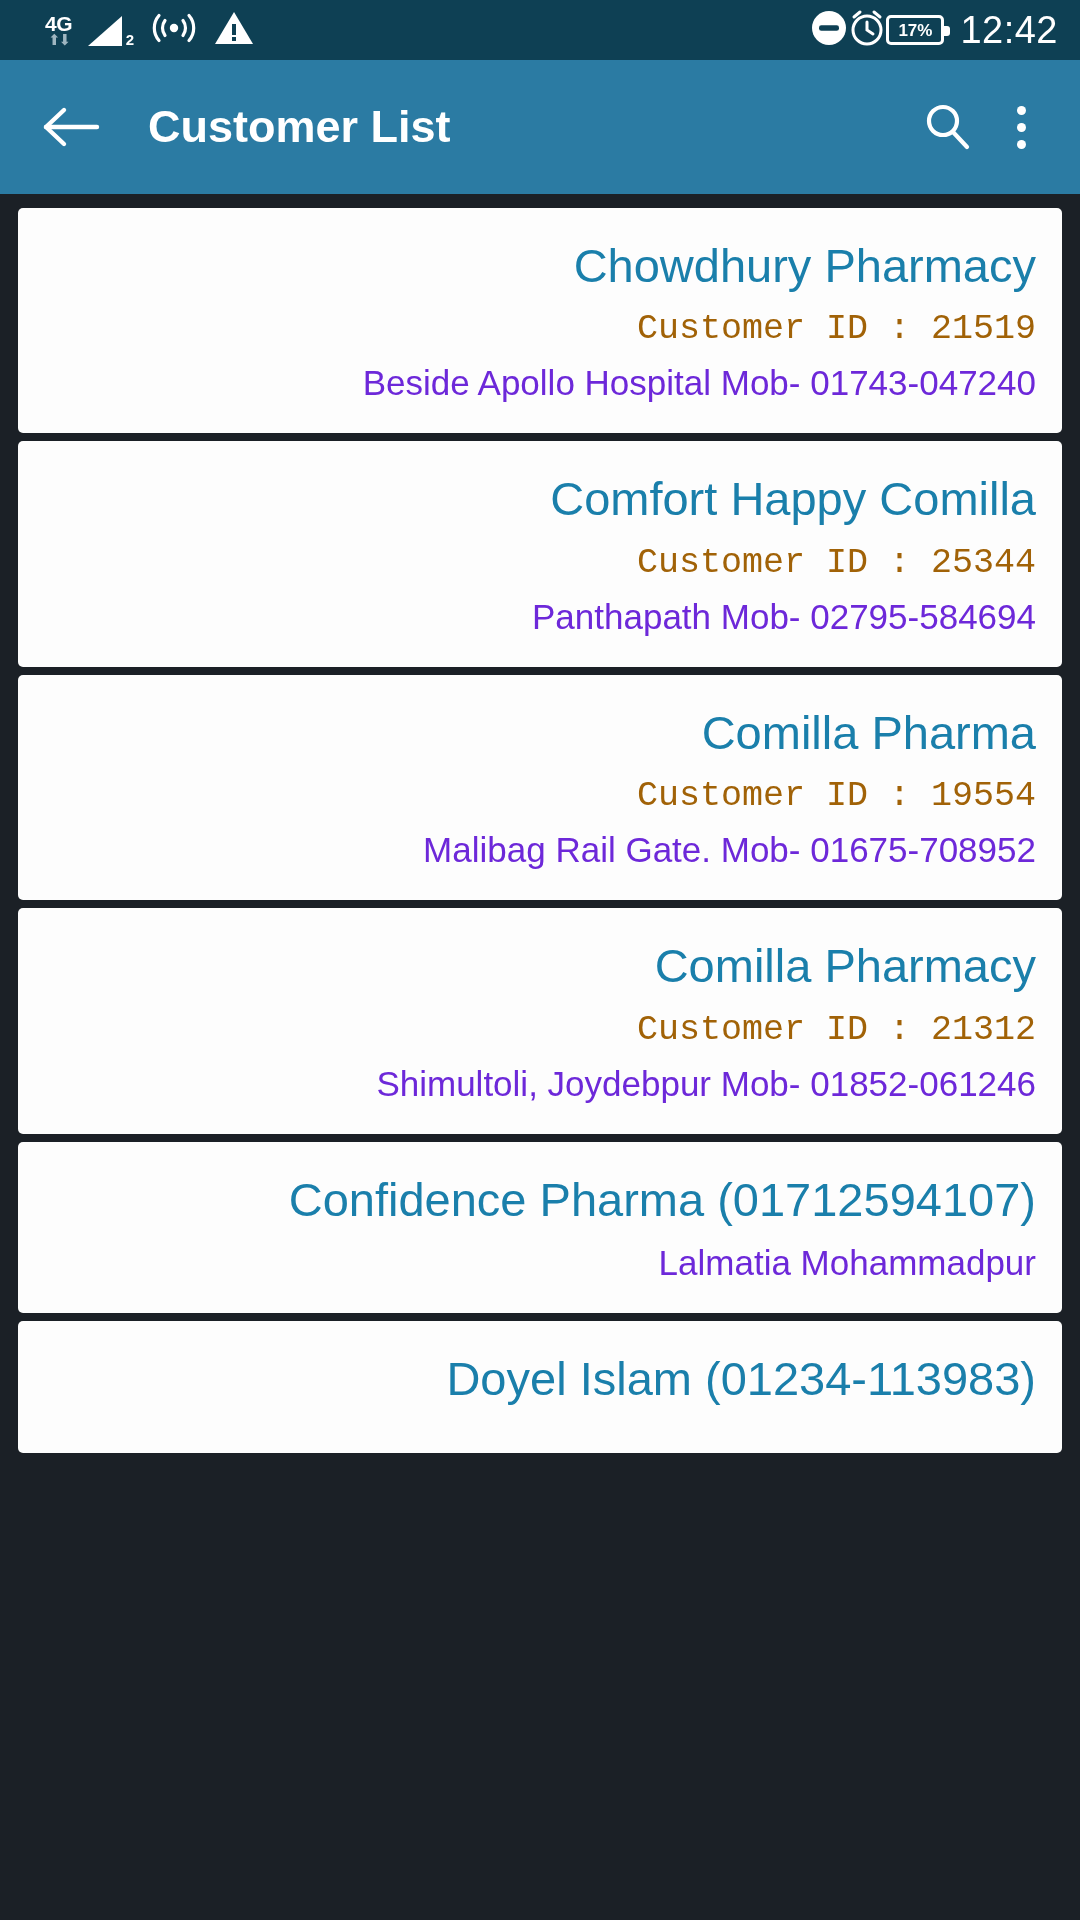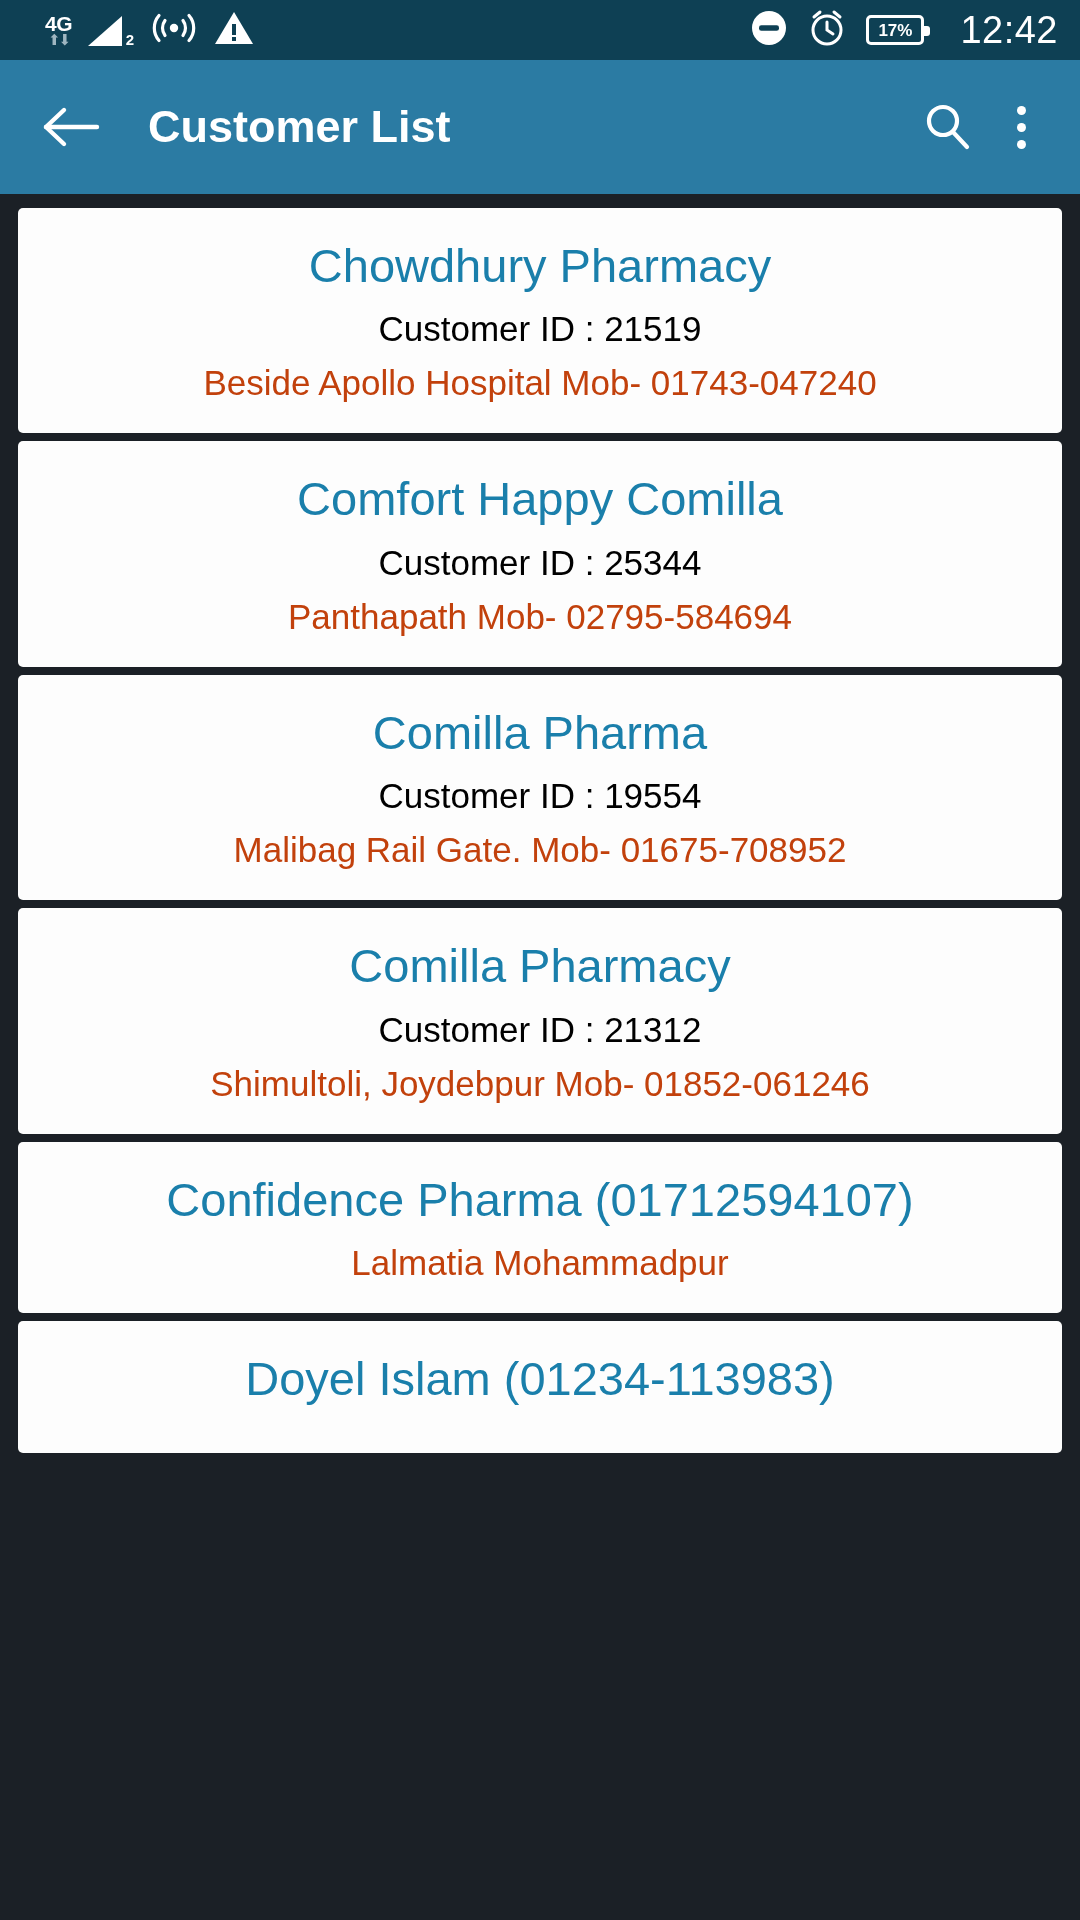--- a/index.html
+++ b/index.html
@@ -24,21 +24,21 @@
     justify-content: space-between;
     padding: 0 22px 0 18px;
     box-sizing: border-box;
     color: #ffffff;
   }
   .status-left, .status-right {
     display: flex;
     align-items: center;
   }
   .status-left { gap: 16px; }
-  .status-right { gap: 20px; }
+  .status-right { }
 
   .ic-4g {
     display: flex;
     flex-direction: column;
     align-items: center;
     line-height: 1;
     margin-left: 27px;
   }
   .ic-4g .g-txt {
     font-size: 21px;
@@ -165,38 +165,39 @@
     box-sizing: border-box;
     height: calc(1920px - 60px - 134px);
     overflow: hidden;
   }
   .card {
     background: #fdfdfd;
     border-radius: 5px;
     margin-bottom: 8px;
     padding: 30px 26px 30px 26px;
     box-sizing: border-box;
-    text-align: center;
+    text-align: right;
   }
   .card-name {
     color: #1a7fab;
     font-size: 47px;
     font-weight: 400;
     line-height: 1.18;
     margin: 0 0 16px 0;
     word-wrap: break-word;
   }
   .card-id {
-    color: #000000;
+    color: #a16207;
     font-size: 35px;
     font-weight: 400;
     margin: 0 0 14px 0;
+    font-family: Liberation Mono, monospace;
   }
   .card-addr {
-    color: #c2410c;
+    color: #6d28d9;
     font-size: 35px;
     font-weight: 400;
     margin: 0;
   }
 </style>
 </head>
 <body>
 
 <div class="status-bar">
   <div class="status-left">

